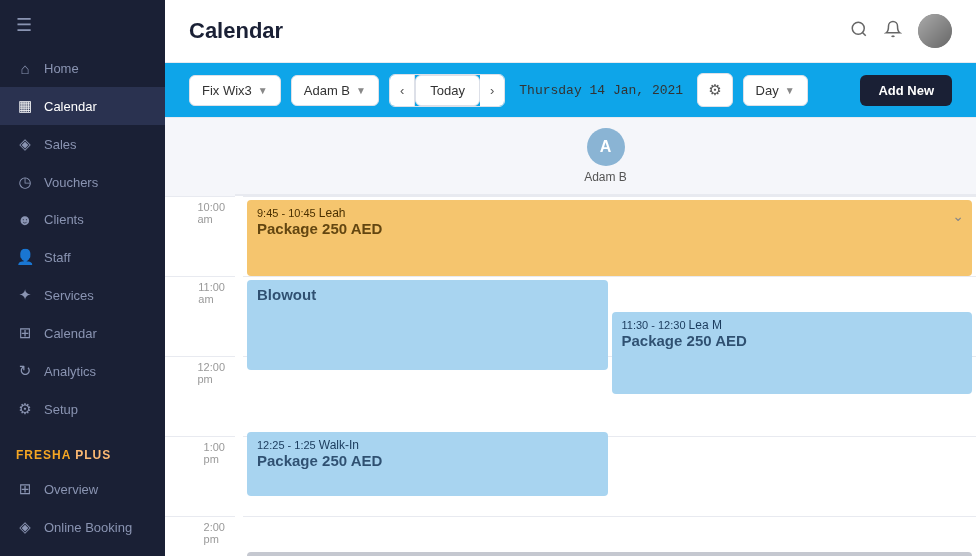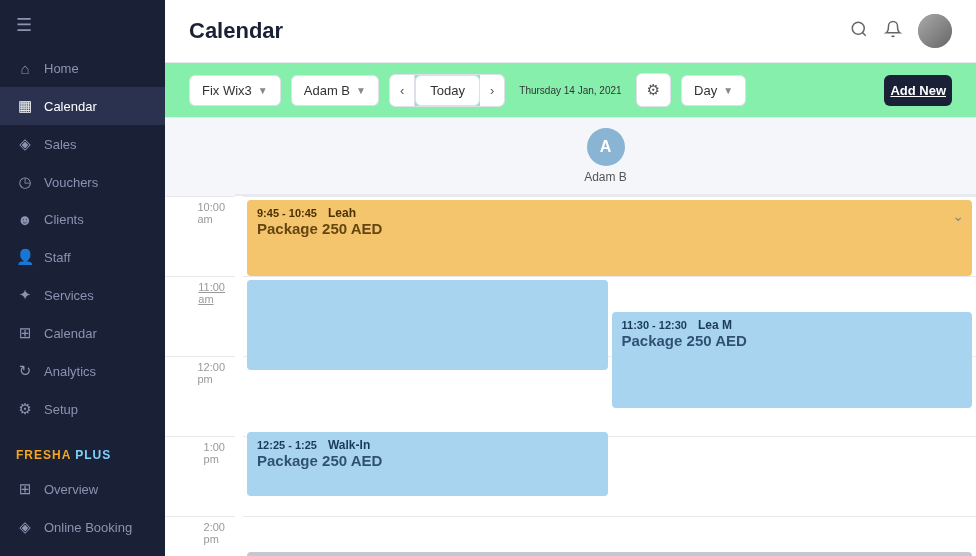--- a/index.html
+++ b/index.html
@@ -22,50 +22,50 @@
     .main { flex: 1; display: flex; flex-direction: column; overflow: hidden; }
 
     
     .top-bar { background: #fff; padding: 14px 24px; display: flex; align-items: center; justify-content: space-between; border-bottom: 1px solid #e8eaf0; }
     .page-title { font-size: 22px; font-weight: 600; color: #1a2035; }
     .top-bar-actions { display: flex; align-items: center; gap: 16px; }
     .top-bar-icon { font-size: 18px; color: #666; cursor: pointer; }
     .avatar { width: 34px; height: 34px; border-radius: 50%; background: #8a94b2; display: flex; align-items: center; justify-content: center; color: #fff; font-size: 13px; cursor: pointer; overflow: hidden; }
 
     
-    .calendar-toolbar { background: #86efac; padding: 10px 24px; display: flex; align-items: center; gap: 10px; border-bottom: 1px solid #e8eaf0; }
+    .calendar-toolbar { background: #0ea5e9; padding: 10px 24px; display: flex; align-items: center; gap: 10px; border-bottom: 1px solid #e8eaf0; }
     .dropdown-btn { display: flex; align-items: center; gap: 6px; border: 1px solid #dde0e8; border-radius: 6px; padding: 7px 12px; background: #fff; font-size: 13px; color: #333; cursor: pointer; white-space: nowrap; }
     .dropdown-btn .chevron { font-size: 10px; color: #888; }
     .nav-btn { border: 1px solid #dde0e8; border-radius: 6px; padding: 7px 10px; background: #fff; cursor: pointer; font-size: 13px; color: #555; }
     .today-btn { border: 1px solid #dde0e8; border-radius: 6px; padding: 7px 14px; background: #fff; font-size: 13px; color: #333; cursor: pointer; }
-    .date-label { font-size: 10px; color: #333; font-weight: 500; padding: 0 4px; }
+    .date-label { font-size: 13px; color: #333; font-weight: 500; padding: 0 4px; font-family: Liberation Mono, monospace; }
     .gear-btn { border: 1px solid #dde0e8; border-radius: 6px; padding: 7px 10px; background: #fff; cursor: pointer; font-size: 15px; color: #555; }
-    .add-new-btn { background: #1a2035; color: #fff; border: none; border-radius: 6px; padding: 8px 6px; font-size: 13px; font-weight: 600; cursor: pointer; margin-left: auto; text-decoration: underline; }
+    .add-new-btn { background: #1a2035; color: #fff; border: none; border-radius: 6px; padding: 8px 18px; font-size: 13px; font-weight: 600; cursor: pointer; margin-left: auto; }
 
     
     .calendar-body { flex: 1; display: flex; flex-direction: column; overflow: hidden; }
     .calendar-staff-row { background: #f5f6fa; padding: 10px 0; display: flex; align-items: center; justify-content: center; border-bottom: 1px solid #e8eaf0; margin-left: 70px; }
     .staff-avatar-container { display: flex; flex-direction: column; align-items: center; gap: 4px; }
     .staff-avatar { width: 38px; height: 38px; border-radius: 50%; background: #8ab4d4; display: flex; align-items: center; justify-content: center; color: #fff; font-size: 16px; font-weight: 600; }
     .staff-name { font-size: 12px; color: #555; }
 
     
     .timeline { flex: 1; display: flex; overflow-y: auto; background: #fff; position: relative; gap: 8px; }
     .time-column { width: 70px; flex-shrink: 0; }
     .time-slot { height: 80px; display: flex; align-items: flex-start; justify-content: flex-end; padding-right: 10px; padding-top: 4px; font-size: 11px; color: #999; border-top: 1px solid #e8eaf0; }
     .events-column { flex: 1; position: relative; background: #fff; }
     .hour-line { height: 80px; border-top: 1px solid #e8eaf0; }
 
     
     .event { position: absolute; border-radius: 4px; padding: 6px 10px; font-size: 12px; cursor: pointer; left: 4px; right: 4px; overflow: hidden; }
     .event-orange { background: #f5c56e; color: #4a3000; }
     .event-blue { background: #a8d4f0; color: #1a3a5c; }
     .event-gray { background: #c5c8d0; color: #333; }
-    .event-time { font-weight: 700; font-size: 11px; }
-    .event-name { font-weight: 700; margin-left: 8px; }
+    .event-time { font-weight: 400; font-size: 11px; }
+    .event-name { font-weight: 400; }
     .event-sub { font-size: 15px; opacity: 0.85; font-weight: bold; }
     .event-expand { position: absolute; right: 8px; top: 8px; font-size: 14px; color: #888; }
 
     .nav-btn-pair { display: flex; border: 1px solid #dde0e8; border-radius: 6px; overflow: hidden; }
     .nav-btn-pair .nav-btn { border: none; border-radius: 0; }
     .nav-btn-pair .nav-btn:first-child { border-right: 1px solid #dde0e8; }
   </style>
 </head>
 <body>
 
@@ -113,21 +113,21 @@
     <div class="sidebar-item">
       <span class="icon">⚙</span>
       <span>Setup</span>
     </div>
   </div>
 
   <div class="sidebar-divider"></div>
 
   <div class="sidebar-brand">
     <span>FRESHA</span>
-    <span style="color:#7dd3fc;">PLUS</span>
+    <span style="color:#fdba74;">PLUS</span>
   </div>
 
   <div class="sidebar-section">
     <div class="sidebar-item">
       <span class="icon">⊞</span>
       <span>Overview</span>
     </div>
     <div class="sidebar-item">
       <span class="icon">◈</span>
       <span>Online Booking</span>
@@ -196,21 +196,21 @@
           </div>
           <span class="staff-name">Adam B</span>
         </div>
       </div>
     </div>
 
     <div class="timeline">
 
       <div class="time-column">
         <div class="time-slot" style="height:80px;">10:00<br>am</div>
-        <div class="time-slot" style="height:80px;text-decoration:underline;">11:00<br>am</div>
+        <div class="time-slot" style="height:80px;">11:00<br>am</div>
         <div class="time-slot" style="height:80px;">12:00<br>pm</div>
         <div class="time-slot" style="height:80px;">1:00<br>pm</div>
         <div class="time-slot" style="height:80px;">2:00<br>pm</div>
 
       </div>
 
       <div class="events-column">
         <div class="hour-line"></div>
         <div class="hour-line"></div>
         <div class="hour-line"></div>
@@ -219,23 +219,24 @@
 
         <div class="event event-orange" style="top:4px; height:76px; left:4px; right:4px;">
           <div>
             <span class="event-time">9:45 - 10:45 </span><span class="event-name">Leah</span>
           </div>
           <div class="event-sub">Package 250 AED</div>
           <span class="event-expand">⌄</span>
         </div>
 
         <div class="event event-blue" style="top:84px; height:90px; left:4px; right:calc(50% + 2px);">
-        </div>
-
-        <div class="event event-blue" style="top:116px; height:96px; left:calc(50% + 2px); right:4px;">
+          <div class="event-sub">Blowout</div>
+        </div>
+
+        <div class="event event-blue" style="top:116px; height:82px; left:calc(50% + 2px); right:4px;">
           <div>
             <span class="event-time">11:30 - 12:30 </span><span class="event-name">Lea M</span>
           </div>
           <div class="event-sub">Package 250 AED</div>
         </div>
 
         <div class="event event-blue" style="top:236px; height:64px; left:4px; right:calc(50% + 2px);">
           <div>
             <span class="event-time">12:25 - 1:25 </span><span class="event-name">Walk-In</span>
           </div>

